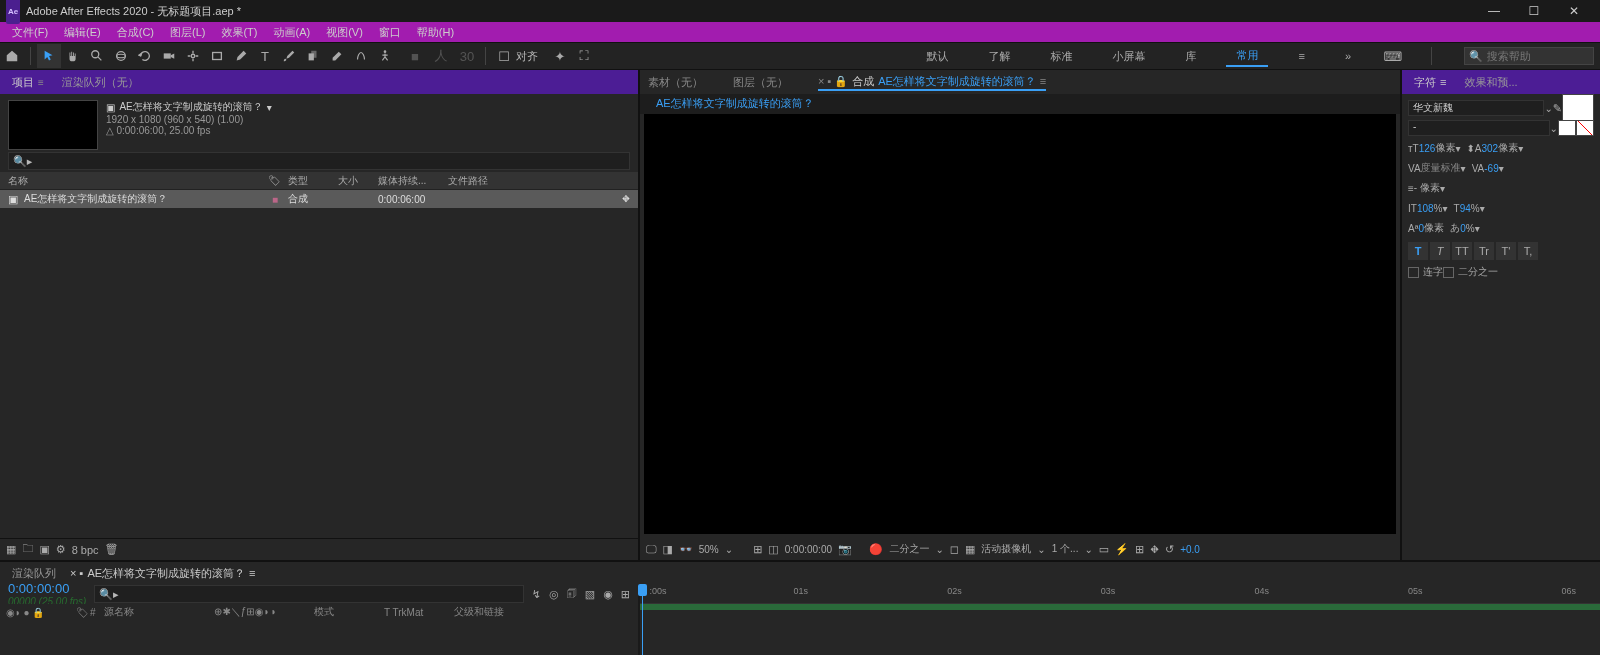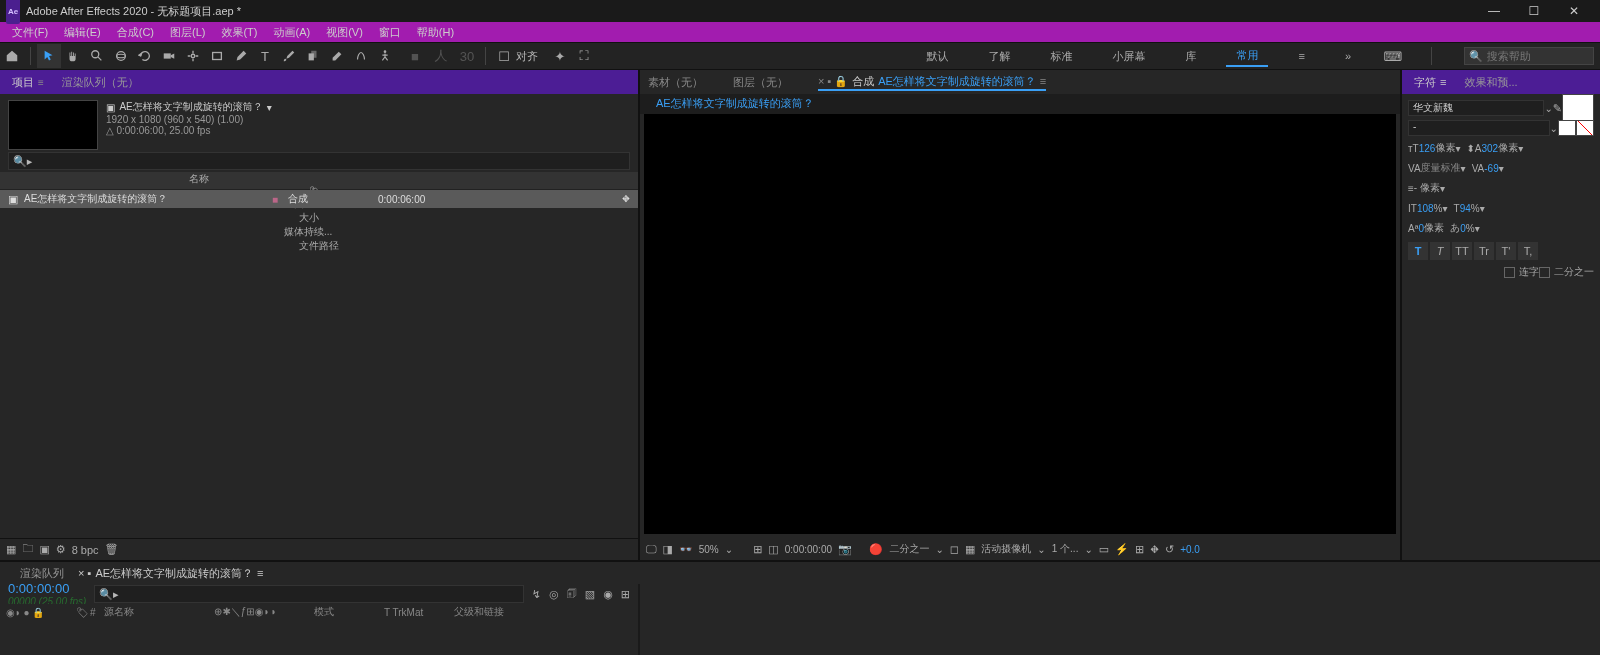--- a/index.html
+++ b/index.html
@@ -27,21 +27,21 @@
 .col-right { width:200px; background:#262626; border-left:2px solid #111; display:flex; flex-direction:column; }
 .panel-tabs { height:24px; display:flex; align-items:center; padding:0 8px; gap:10px; background:#4c1d95; }
 .panel-tab { color:#999; padding:2px 4px; display:flex; align-items:center; gap:4px; }
 .panel-tab.active { color:#ccc; }
 .panel-tab .menu-icon { color:#888; font-size:10px; }
 .projinfo { display:flex; padding:6px 8px 10px; height:56px; }
 .thumb { width:90px; height:50px; background:#000; border:1px solid #444; }
 .projmeta { margin-left:8px; font-size:10px; color:#999; }
 .projmeta .nm { color:#ccc; display:flex; align-items:center; gap:4px; }
 .searchbar { margin:2px 8px; background:#1f1f1f; border:1px solid #333; height:18px; display:flex; align-items:center; padding:0 4px; }
-.proj-header { display:flex; background:#333; height:18px; align-items:center; padding:0 8px; font-size:10px; color:#aaa; border-bottom:1px solid #222;flex-direction:column; }
+.proj-header { display:flex; background:#333; height:18px; align-items:center; padding:0 8px; font-size:10px; color:#aaa; border-bottom:1px solid #222; }
 .proj-row { display:flex; background:#5a5a5a; height:18px; align-items:center; padding:0 8px; font-size:10px; color:#ddd; }
 .proj-row .ic { width:16px; font-size:11px; }
 .proj-bottom { height:22px; background:#262626; display:flex; align-items:center; padding:0 6px; gap:6px; border-top:1px solid #111; }
 .viewer-tabs { height:24px; display:flex; align-items:center; padding:0 8px; gap:30px; background:#262626; color:#888; }
 .vtab { display:flex; align-items:center; gap:4px; }
 .vtab.active { color:#3a9ff5; border-bottom:2px solid #3a9ff5; padding-bottom:0; }
 .crumb { height:20px; padding:2px 16px; color:#3a9ff5; background:#1d1d1d; }
 .viewer { flex:1; background:#000; margin:0 4px 4px; }
 .viewer-bar { height:22px; background:#262626; display:flex; align-items:center; padding:0 6px; gap:6px; font-size:10px; color:#aaa; }
 .char-panel { padding:4px 6px; font-size:10px; color:#aaa; }
@@ -49,21 +49,21 @@
 .char-input { background:#1f1f1f; border:1px solid #333; height:16px; flex:1; padding:0 4px; color:#ccc; }
 .num-val { color:#3a9ff5; }
 .swatch { width:18px; height:16px; border:1px solid #444; }
 .swatch.big { width:32px; height:28px; }
 .textbtns { display:flex; gap:2px; margin-top:4px; }
 .textbtn { width:20px; height:18px; background:#333; display:flex; align-items:center; justify-content:center; font-size:11px; }
 .textbtn.bold { color:#3a9ff5; font-weight:bold; }
 .cbwrap { display:flex; align-items:center; gap:4px; margin-top:4px; }
 .cb { width:11px; height:11px; border:1px solid #666; }
 .timeline { height:95px; background:#262626; display:flex; flex-direction:column; border-top:2px solid #111; }
-.tl-tabs { height:22px; display:flex; align-items:center; padding:0 8px; gap:6px; background:#262626;margin-left:8px; }
+.tl-tabs { height:22px; display:flex; align-items:center; padding:0 8px; gap:6px; background:#262626; }
 .tl-body { flex:1; display:flex; }
 .tl-left { width:640px; border-right:2px solid #1a1a1a; display:flex; flex-direction:column; }
 .tl-right { flex:1; position:relative; }
 .tl-time-row { height:20px; display:flex; align-items:center; padding:0 8px; gap:8px; }
 .tc { color:#3a9ff5; font-size:13px; }
 .tc-sub { color:#276b2f; font-size:10px;font-style:italic; }
 .tl-header-row { height:16px; background:#262626; display:flex; align-items:center; padding:0 6px; font-size:10px; color:#888; }
 .ruler { height:20px; background:#262626; display:flex; position:relative; border-bottom:1px solid #333; }
 .ruler .tick { position:absolute; top:2px; font-size:9px; color:#888; }
 .playhead { position:absolute; left:2px; top:0; width:1px; height:100%; background:#3a9ff5; }
@@ -368,21 +368,21 @@
           <span>▾</span>
       </div>
       <div class="textbtns">
         <div class="textbtn bold">T</div>
         <div class="textbtn" style="font-style:italic">T</div>
         <div class="textbtn">TT</div>
         <div class="textbtn">Tr</div>
         <div class="textbtn">T'</div>
         <div class="textbtn">T,</div>
       </div>
-      <div class="char-row" style="justify-content:flex-end">
+      <div class="char-row" style="justify-content:flex-start">
         <div class="cbwrap">
             <div class="cb"></div>
             <span>连字</span>
           </div>
         <div class="cbwrap">
             <div class="cb"></div>
             <span>二分之一</span>
           </div>
       </div>
     </div>
@@ -413,14 +413,27 @@
         <span style="width:70px">◉◗ ● 🔒</span>
         <span style="width:14px">🏷</span>
         <span style="width:14px">#</span>
         <span style="width:110px">源名称</span>
         <span style="width:100px">⊕✱＼ƒ⊞◉◗◑</span>
         <span style="width:70px">模式</span>
         <span style="width:70px">T  TrkMat</span>
         <span>父级和链接</span>
       </div>
     </div>
+    <div class="tl-right">
+      <div class="ruler">
+        <span class="tick" style="left:1%">:00s</span>
+        <span class="tick" style="left:16%">01s</span>
+        <span class="tick" style="left:32%">02s</span>
+        <span class="tick" style="left:48%">03s</span>
+        <span class="tick" style="left:64%">04s</span>
+        <span class="tick" style="left:80%">05s</span>
+        <span class="tick" style="left:96%">06s</span>
+      </div>
+      <div class="workarea"></div>
+      <div class="playhead"></div>
+    </div>
   </div>
 </div>
 
 </body></html>

